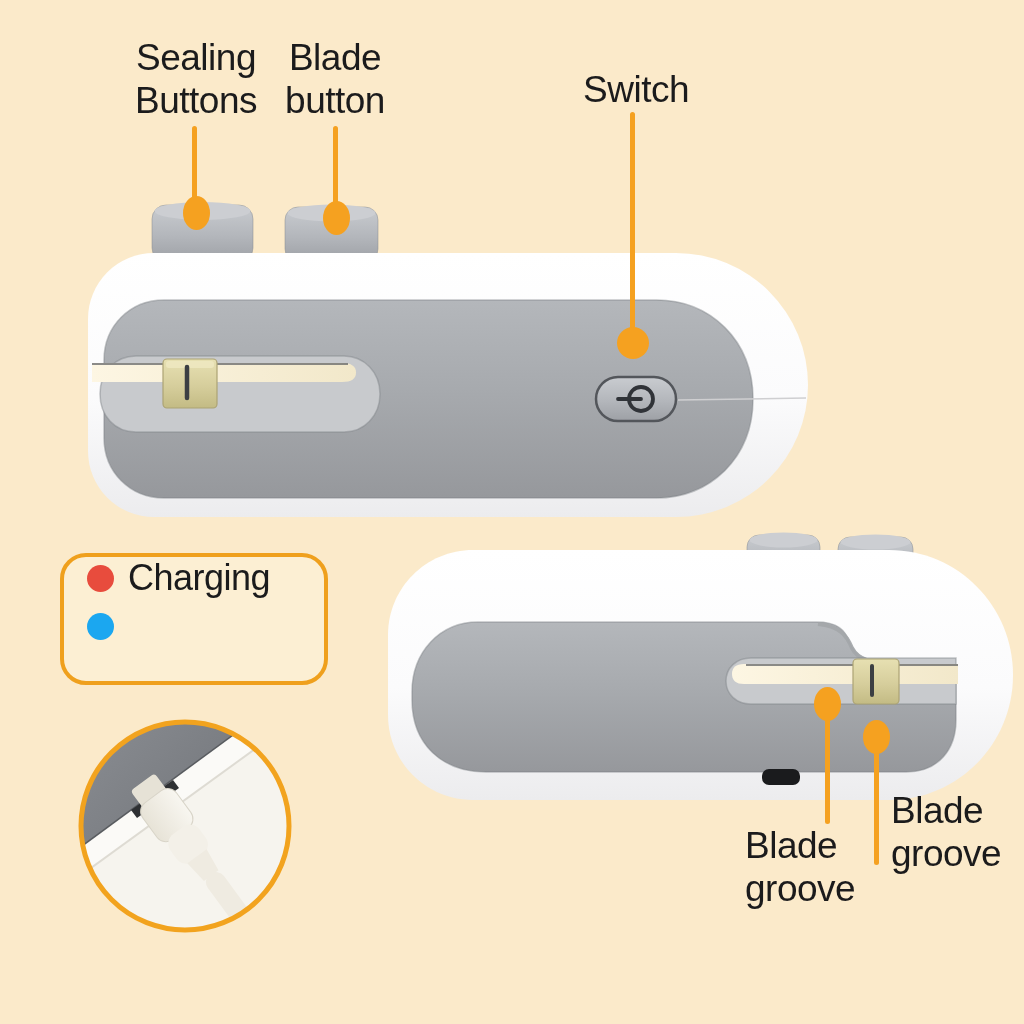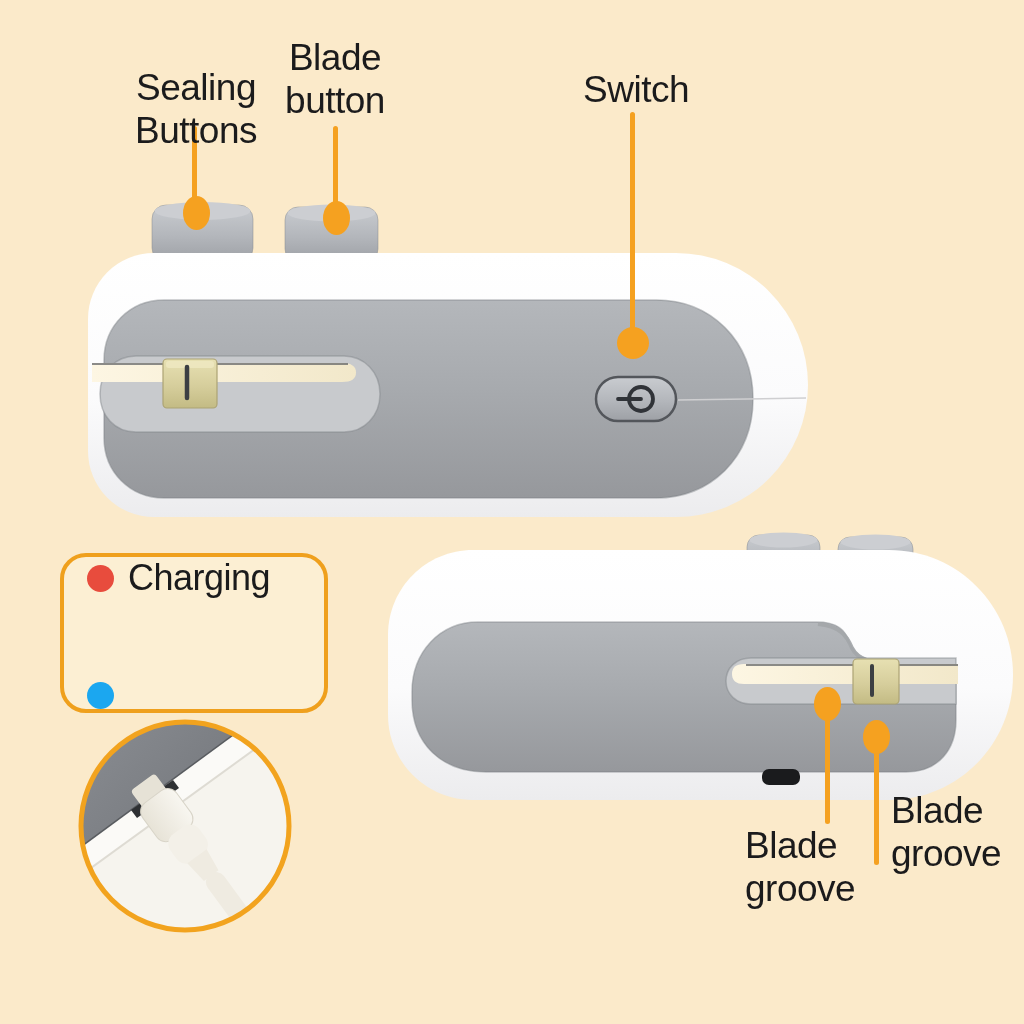--- a/index.html
+++ b/index.html
@@ -22,24 +22,24 @@
     position:absolute;z-index:3;width:5px;
     background:#f5a120;border-radius:3px;
   }
   .dot{
     position:absolute;z-index:3;background:#f5a120;border-radius:50%;
   }
   .dot.oval{width:27px;height:34px;}
   .dot.round{width:32px;height:32px;}
   .legend{
     position:absolute;z-index:4;
-    left:60px;top:553px;width:268px;height:160px;
+    left:60px;top:553px;width:268px;height:132px;
     background:#fcefd3;border:4px solid #efa01d;border-radius:26px;
     box-sizing:border-box;
-    display:flex;flex-direction:column;justify-content:space-between;gap:14px;
+    display:flex;flex-direction:column;justify-content:flex-start;gap:14px;
     padding-left:23px;
   }
   .legend-row{display:flex;align-items:center;gap:14px;}
   .legend-dot{width:27px;height:27px;border-radius:50%;flex:0 0 auto;}
   .legend-label{font-size:36px;font-weight:500;color:#1b1b1c;letter-spacing:-0.5px;}
 </style>
 </head>
 <body>
 
 <div class="stage">
@@ -183,21 +183,21 @@
 
   <div class="leader-line" style="left:630px;top:112px;height:231px;"></div>
   <div class="dot round" style="left:617px;top:327px;"></div>
 
   <div class="leader-line" style="left:825px;top:716px;height:108px;"></div>
   <div class="dot oval" style="left:814px;top:687px;"></div>
 
   <div class="leader-line" style="left:874px;top:750px;height:115px;"></div>
   <div class="dot oval" style="left:863px;top:720px;"></div>
 
-  <div class="label centered" style="left:196px;top:36px;margin-top:30px;">Sealing
+  <div class="label centered" style="left:196px;top:36px;">Sealing
 Buttons</div>
 
   <div class="label centered" style="left:335px;top:36px;">Blade
 button</div>
 
   <div class="label centered" style="left:636px;top:68px;">Switch</div>
 
   <div class="label" style="left:745px;top:824px;">Blade
 groove</div>
 

